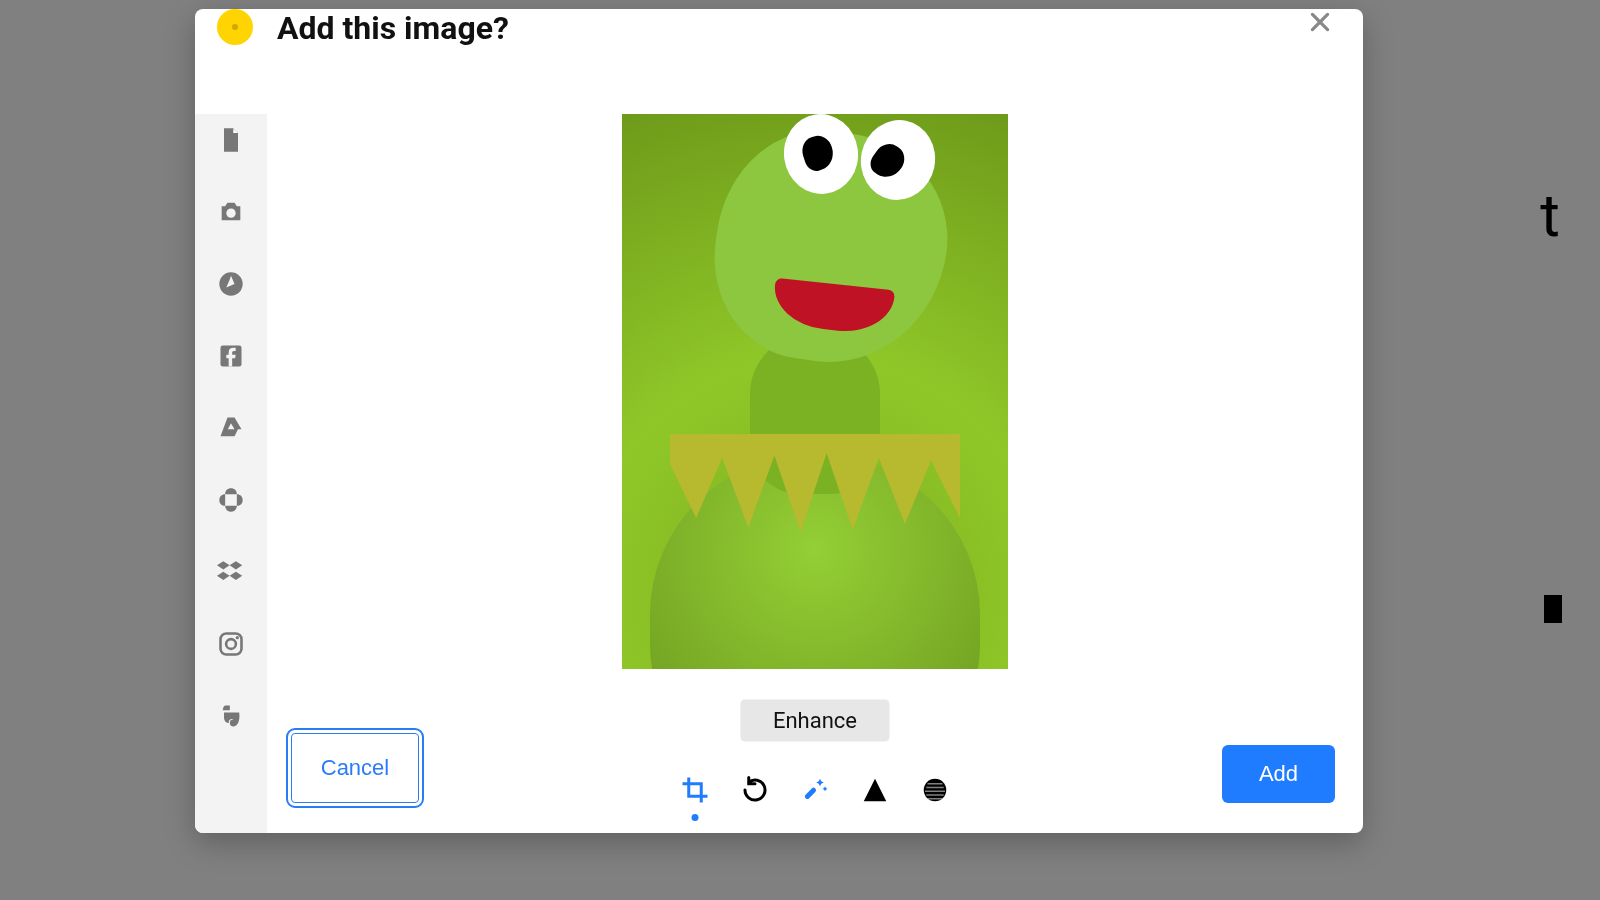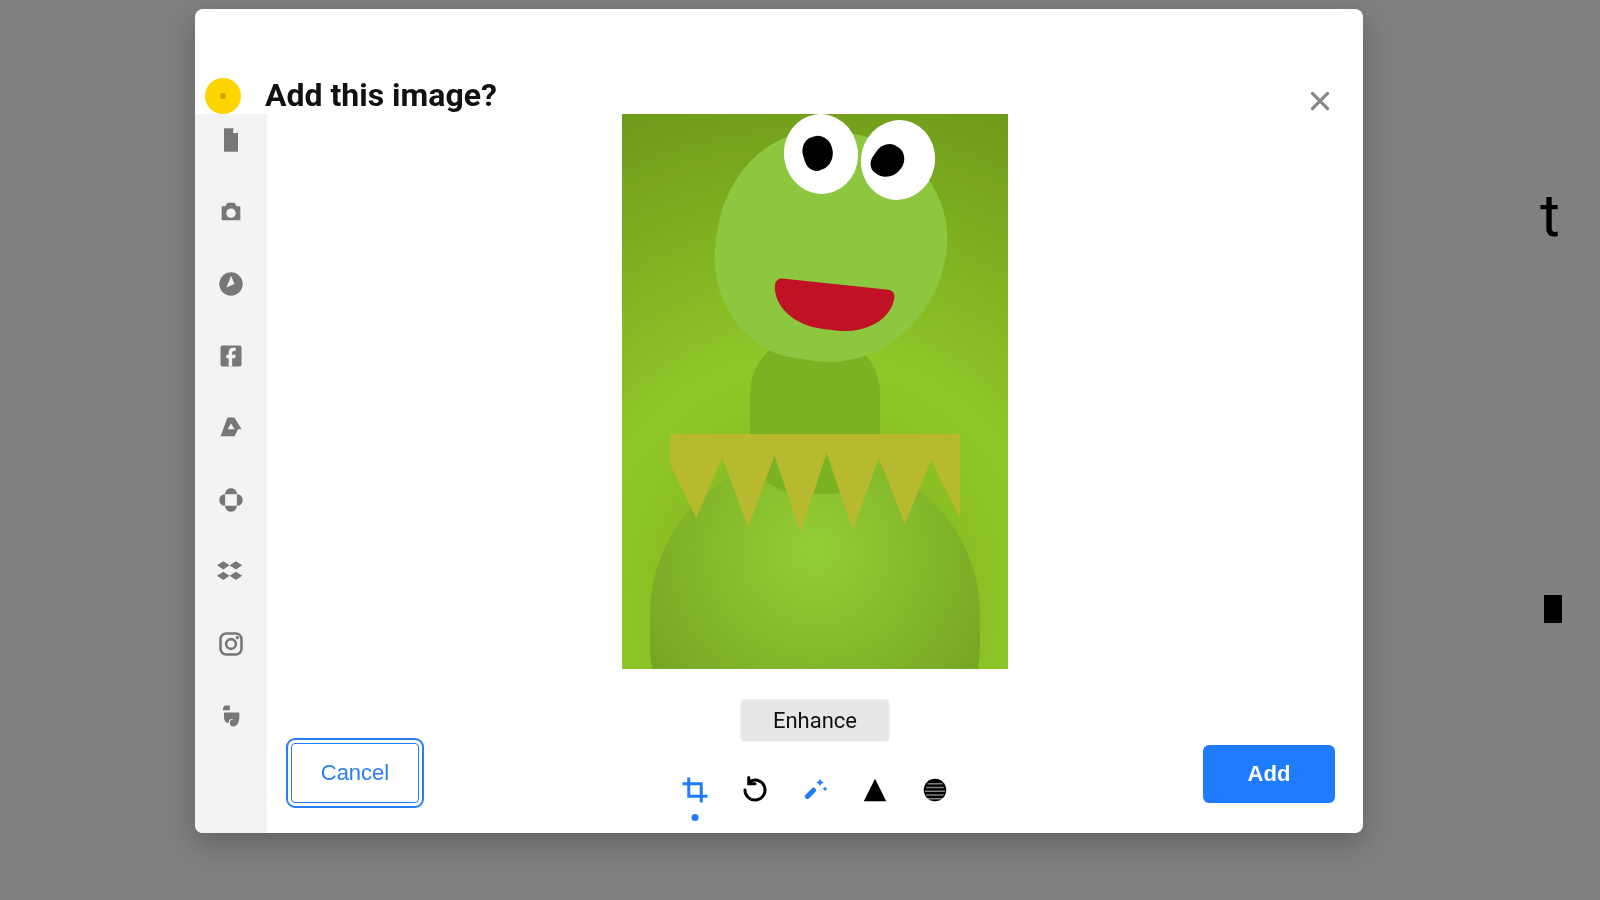--- a/index.html
+++ b/index.html
@@ -9,21 +9,21 @@
   .bg-letter { position:absolute; top:180px; right:40px; font-size:60px; color:#000; font-weight:400; }
   .bg-bar    { position:absolute; top:595px; right:38px; width:18px; height:28px; background:#000; }
 
   .modal {
     position:absolute; top:9px; left:195px; width:1168px; height:824px;
     background:#fff; border-radius:8px; box-shadow:0 10px 30px rgba(0,0,0,.25);
     display:flex; flex-direction:column; overflow:hidden;
   }
 
   
-  .m-head { display:flex; align-items:flex-end; height:105px; padding:0 30px 0 10px; }
+  .m-head { display:flex; align-items:flex-start; height:105px; padding:0 30px 0 22px; }
   .logo-dot { width:36px; height:36px; border-radius:50%; background:#FFD400; position:relative; flex:0 0 auto; }
   .logo-dot:after{content:"";position:absolute;top:50%;left:50%;width:6px;height:6px;border-radius:50%;background:#CFA900;transform:translate(-50%,-50%);}
   .title { margin-left:24px; font-size:32px; font-weight:700; color:#111; }
   .spacer { flex:1 1 auto; }
   .close-x { width:26px; height:26px; cursor:pointer; }
   .close-x svg{display:block;}
 
   
   .m-body { flex:1 1 auto; display:flex; min-height:0; }
 
@@ -57,27 +57,27 @@
   .p-collar{ position:absolute; top:320px; left:50%; transform:translateX(-50%);
              width:290px; height:120px;
              background:#b7b92f;
              clip-path: polygon(0% 25%, 9% 70%, 18% 20%, 27% 78%, 36% 18%, 45% 82%, 54% 16%, 63% 80%, 72% 20%, 81% 75%, 90% 22%, 100% 70%, 100% 0%, 0% 0%);
              }
 
   
   .toolbar { position:absolute; left:0; right:0; bottom:0; height:120px; }
   .cancel-btn {
     position:absolute; left:24px; bottom:30px;
-    width:128px; height:60px; border:1px solid #2A7CF6; outline:2px solid #2A7CF6; outline-offset:3px;
+    width:128px; height:70px; border:1px solid #2A7CF6; outline:2px solid #2A7CF6; outline-offset:3px;
     background:#fff; color:#2A7CF6; font-size:22px; border-radius:4px; cursor:pointer;
   }
   .add-btn {
     position:absolute; right:28px; bottom:30px;
-    width:132px; height:58px; background:#1F7CFF; color:#fff; border:none; border-radius:6px;
-    font-size:22px; font-weight:700; cursor:pointer;
+    width:113px; height:58px; background:#1F7CFF; color:#fff; border:none; border-radius:6px;
+    font-size:22px; font-weight:400; cursor:pointer;
   }
   .edit-tools { position:absolute; left:50%; bottom:28px; transform:translateX(-50%); display:flex; gap:30px; align-items:center; }
   .et { width:30px; height:30px; cursor:pointer; color:#000; position:relative; }
   .et svg { width:30px; height:30px; display:block; }
   .et.active { color:#1F7CFF; }
   .et.active:after{ content:""; position:absolute; bottom:-16px; left:50%; transform:translateX(-50%); width:7px; height:7px; background:#1F7CFF; border-radius:50%; }
 
   .tooltip {
     position:absolute; left:50%; bottom:92px; transform:translateX(-50%);
     background:#E7E7E7; color:#111; font-size:22px; padding:8px 32px; border-radius:4px;

